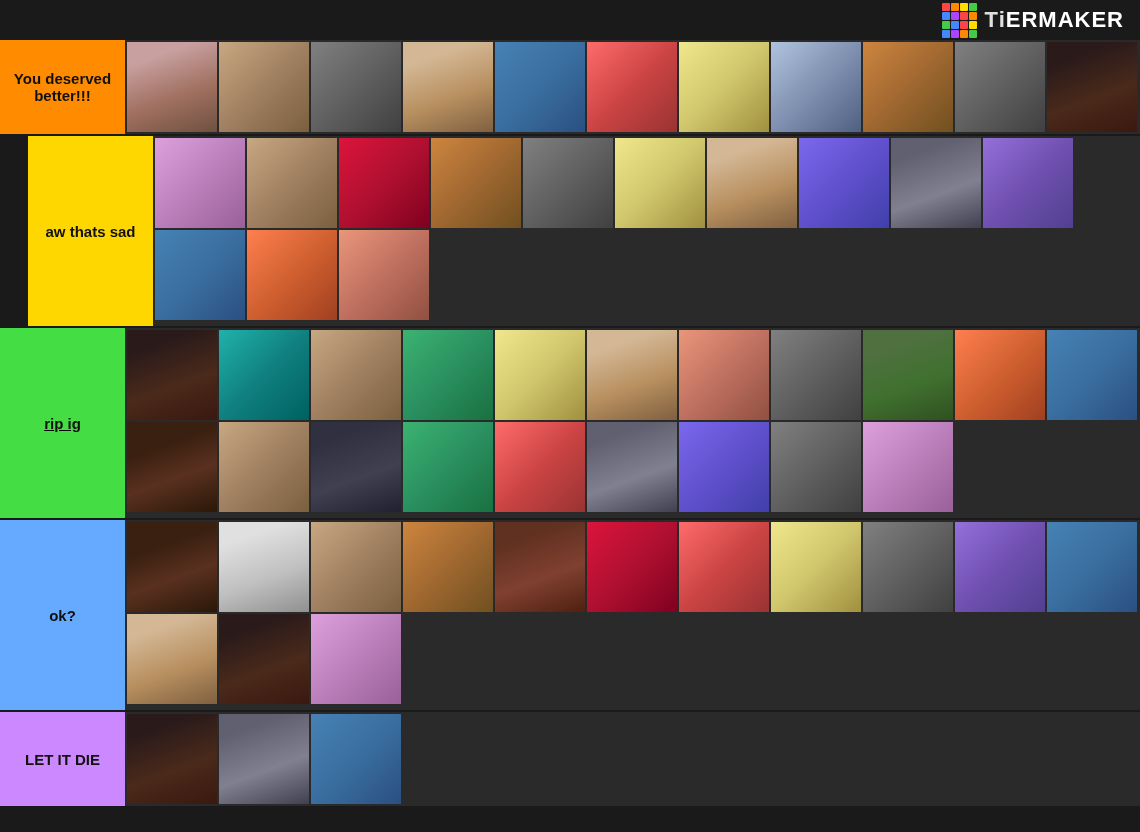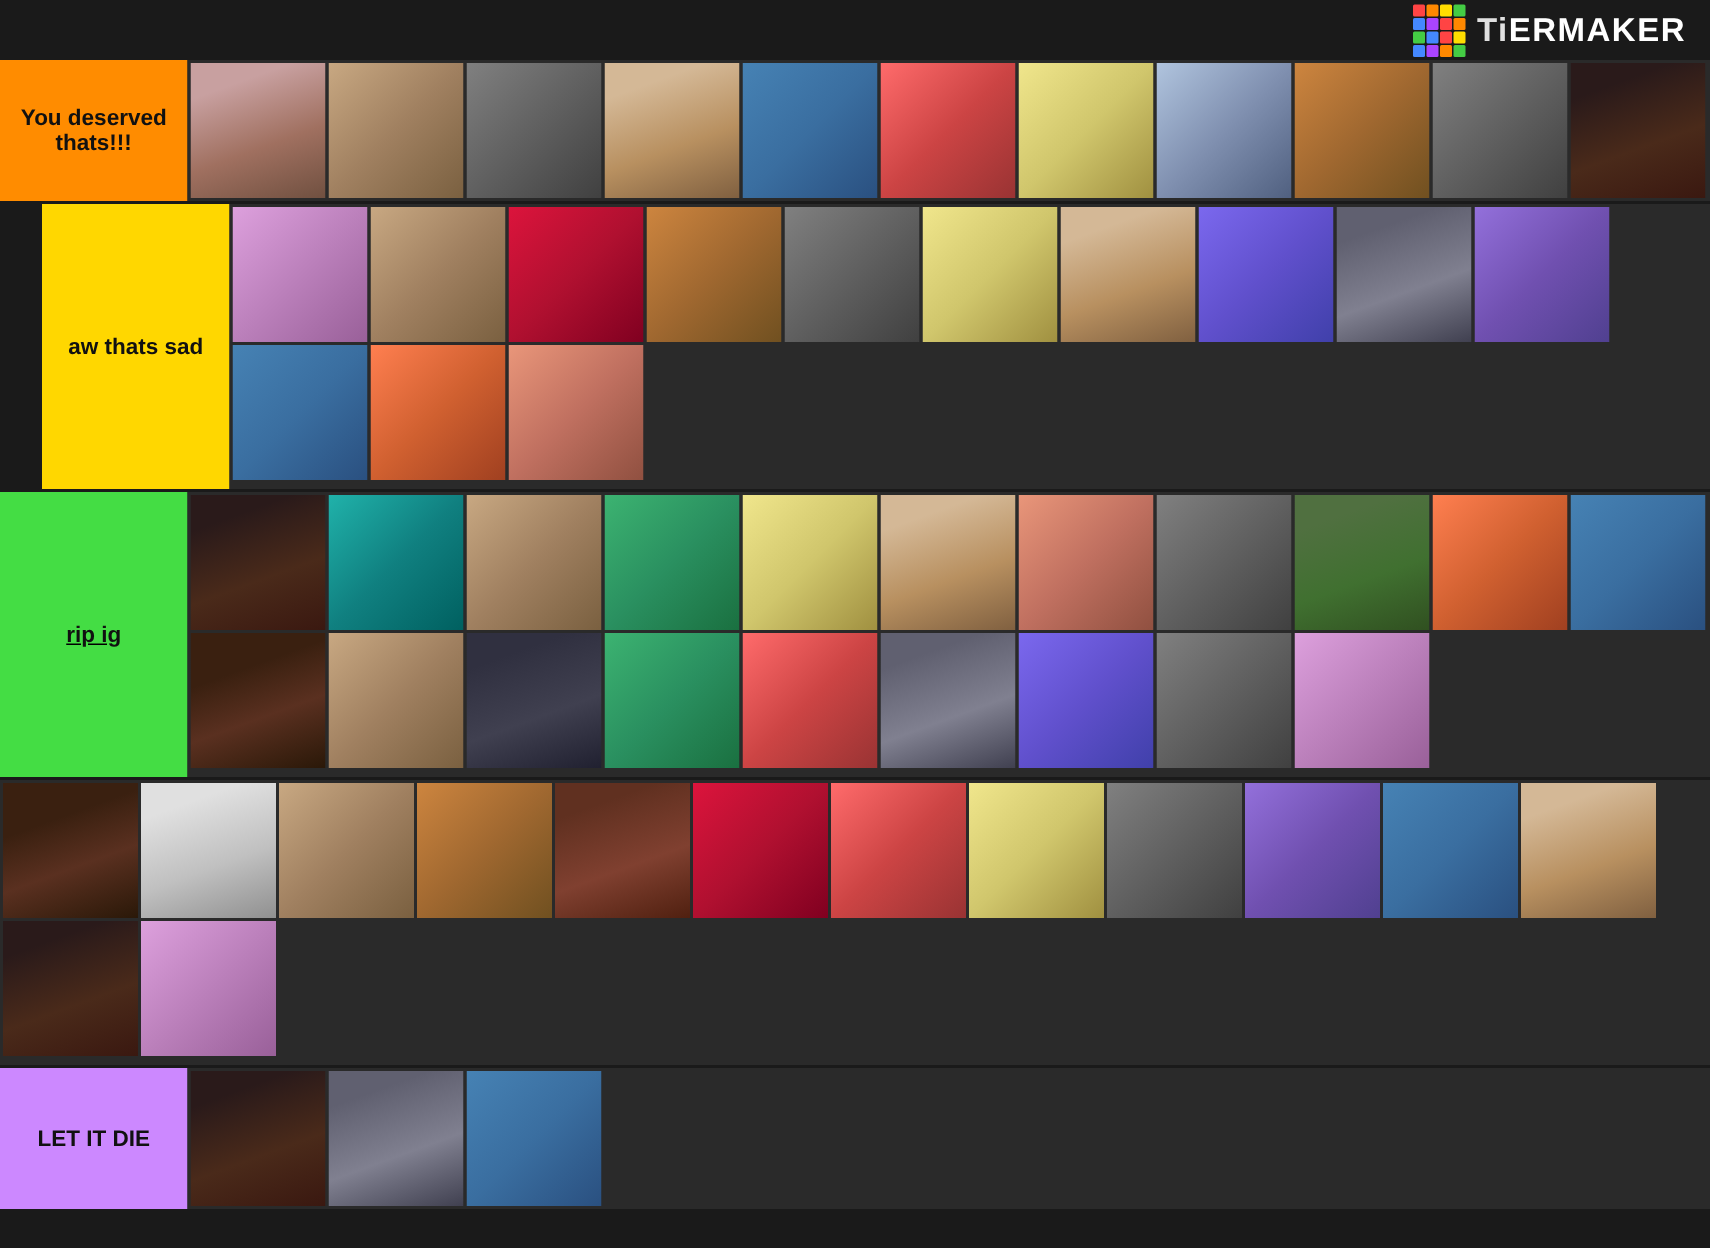--- a/index.html
+++ b/index.html
@@ -169,21 +169,21 @@
     <div class="logo-text">
       <span class="tier">Ti</span><span class="maker">ERMAKER</span>
     </div>
   </div>
 </div>
 
 <div>
 
 
   <div class="tier-row">
-    <div class="tier-label row-orange">You deserved thats!!!</div>
+    <div class="tier-label row-orange">You deserved better!!!</div>
     <div class="tier-items">
       <div class="tier-item">
           <div class="img-placeholder light-woman"></div>
         </div>
       <div class="tier-item">
           <div class="img-placeholder c2"></div>
         </div>
       <div class="tier-item">
           <div class="img-placeholder c13"></div>
         </div>
@@ -321,20 +321,21 @@
       <div class="tier-item">
           <div class="img-placeholder c13"></div>
         </div>
       <div class="tier-item">
           <div class="img-placeholder c9"></div>
         </div>
     </div>
   </div>
 
   <div class="tier-row" style="min-height:190px;">
+    <div class="tier-label row-blue">ok?</div>
     <div class="tier-items" style="min-height:190px;">
       <div class="tier-item">
           <div class="img-placeholder dark-man"></div>
         </div>
       <div class="tier-item">
           <div class="img-placeholder scream-mask"></div>
         </div>
       <div class="tier-item">
           <div class="img-placeholder c2"></div>
         </div>

